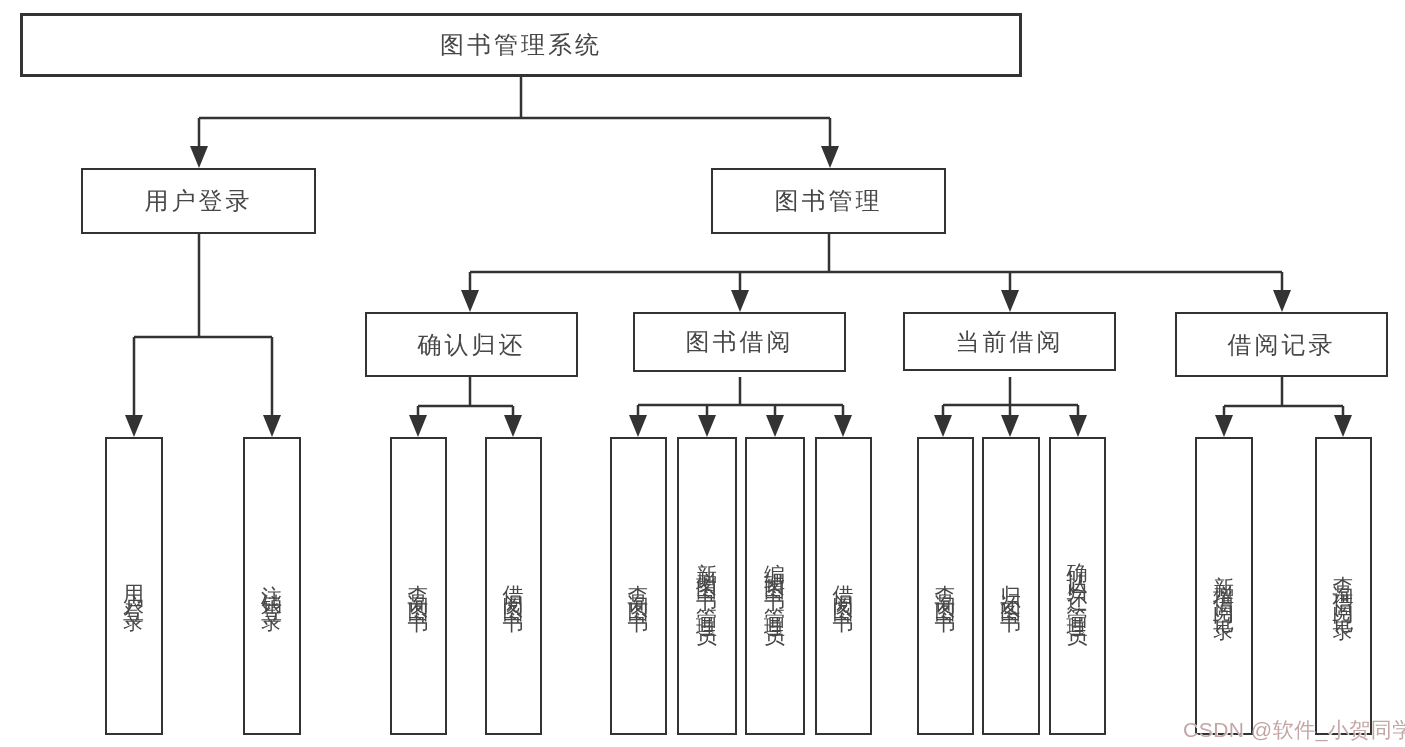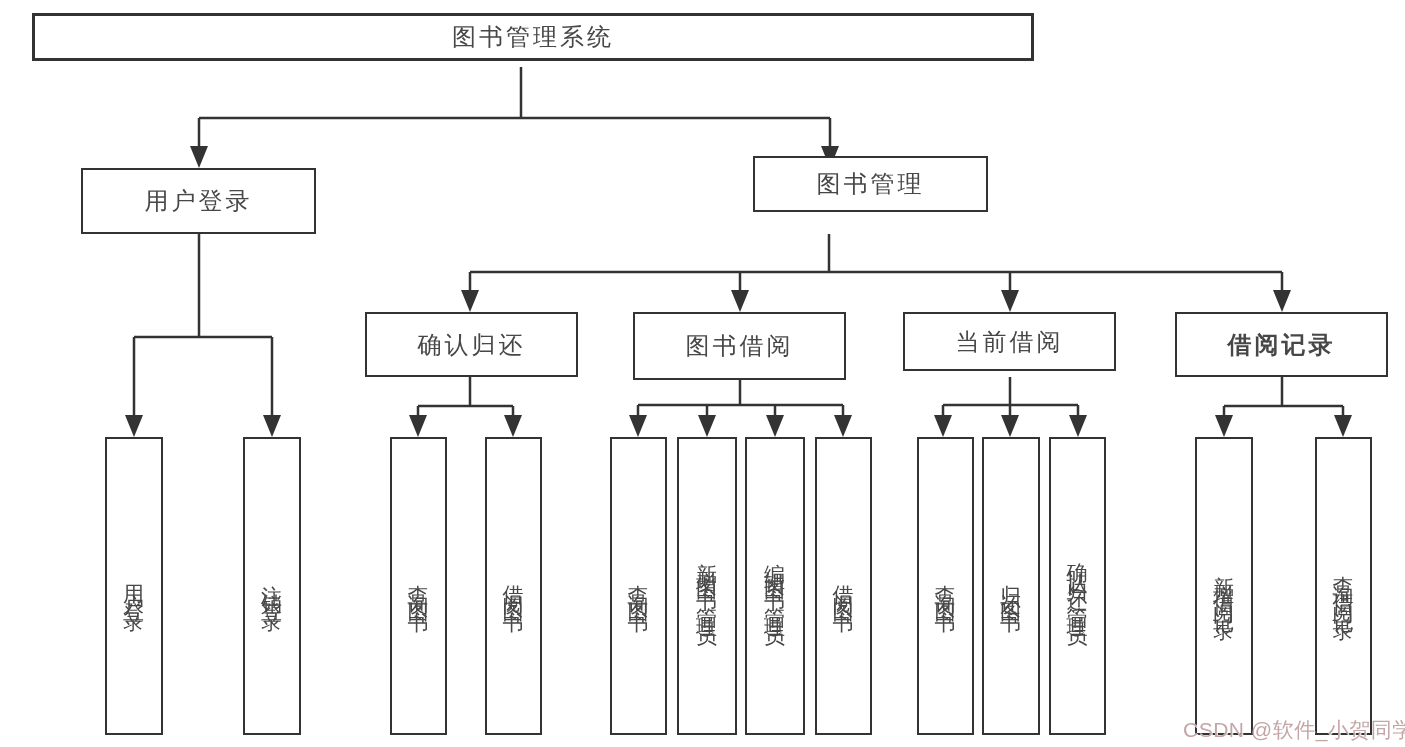--- a/index.html
+++ b/index.html
@@ -85,29 +85,29 @@
       <polygon points="766,415 784,415 775,437"></polygon>
       <polygon points="834,415 852,415 843,437"></polygon>
       <polygon points="934,415 952,415 943,437"></polygon>
       <polygon points="1001,415 1019,415 1010,437"></polygon>
       <polygon points="1069,415 1087,415 1078,437"></polygon>
       <polygon points="1215,415 1233,415 1224,437"></polygon>
       <polygon points="1334,415 1352,415 1343,437"></polygon>
     </g>
   </svg>
 
-  <div class="node hnode rootnode" style="left:32px; top:13px; width:1002px; height:48px;">图书管理系统</div>
+  <div class="node hnode rootnode" style="left:20px; top:13px; width:1002px; height:64px;">图书管理系统</div>
 
   <div class="node hnode" style="left:81px; top:168px; width:235px; height:66px;">用户登录</div>
-  <div class="node hnode" style="left:711px; top:156px; width:235px; height:56px;margin-left:42px;">图书管理</div>
+  <div class="node hnode" style="left:711px; top:168px; width:235px; height:66px;">图书管理</div>
 
   <div class="node hnode" style="left:365px; top:312px; width:213px; height:65px;">确认归还</div>
-  <div class="node hnode" style="left:633px; top:312px; width:213px; height:68px;">图书借阅</div>
+  <div class="node hnode" style="left:633px; top:312px; width:213px; height:60px;">图书借阅</div>
   <div class="node hnode" style="left:903px; top:312px; width:213px; height:59px;">当前借阅</div>
-  <div class="node hnode" style="left:1175px; top:312px; width:213px; height:65px;font-weight:bold;">借阅记录</div>
+  <div class="node hnode" style="left:1175px; top:312px; width:213px; height:65px;">借阅记录</div>
 
   <div class="node leaf" style="left:105px; top:437px; width:58px; height:298px;">用户登录</div>
   <div class="node leaf" style="left:243px; top:437px; width:58px; height:298px;">注销登录</div>
 
   <div class="node leaf" style="left:390px; top:437px; width:57px; height:298px;">查询图书</div>
   <div class="node leaf" style="left:485px; top:437px; width:57px; height:298px;">借阅图书</div>
 
   <div class="node leaf" style="left:610px; top:437px; width:57px; height:298px;">查询图书</div>
   <div class="node leaf" style="left:677px; top:437px; width:60px; height:298px;">新增图书（管理员）</div>
   <div class="node leaf" style="left:745px; top:437px; width:60px; height:298px;">编辑图书（管理员）</div>

